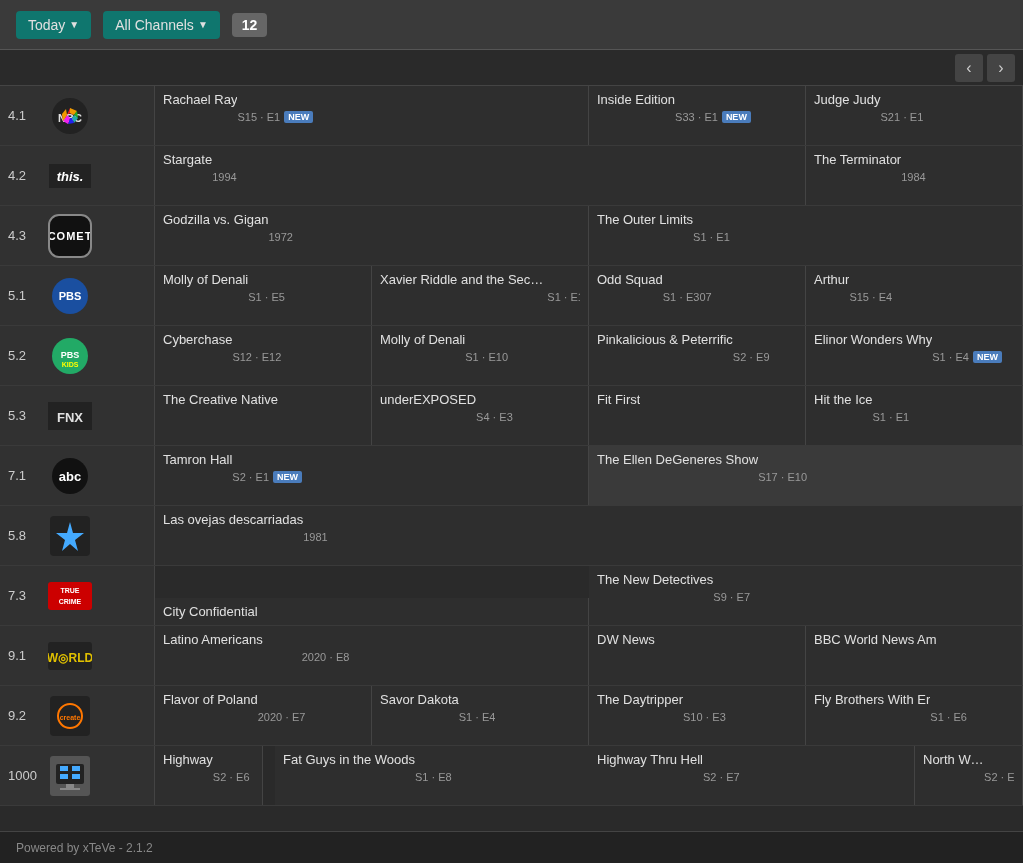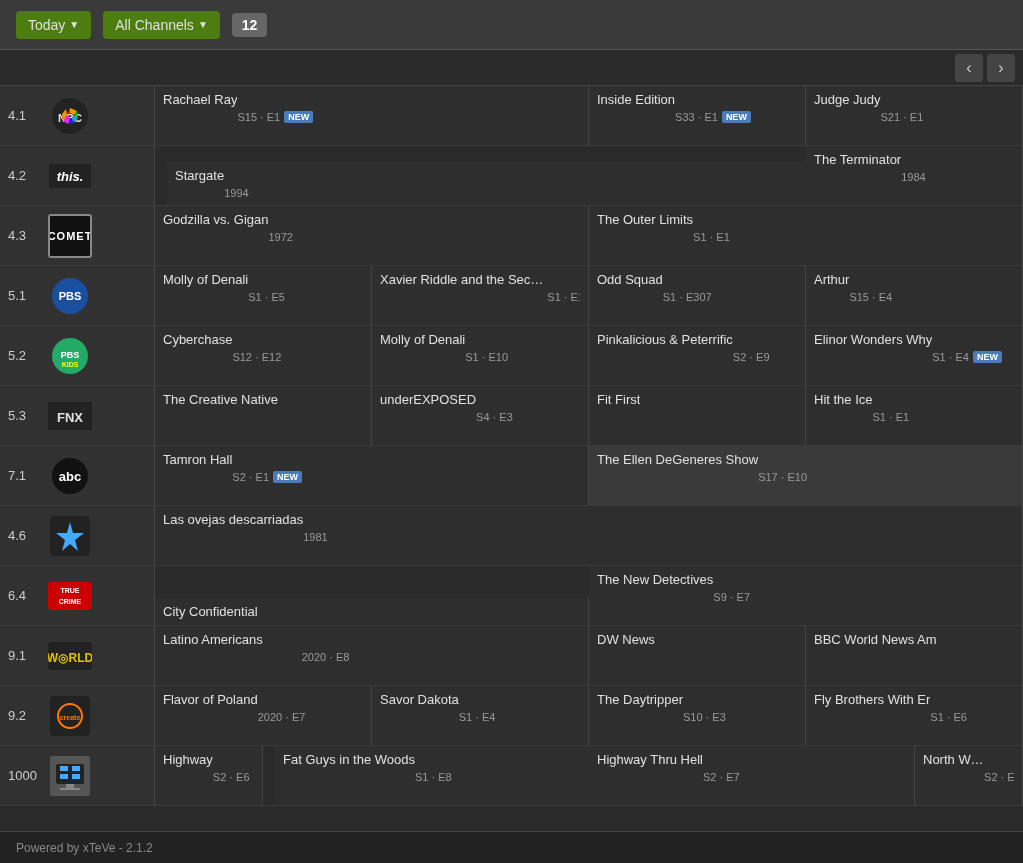--- a/index.html
+++ b/index.html
@@ -18,21 +18,21 @@
     #topbar {
       background: #3a3a3a;
       height: 50px;
       display: flex;
       align-items: center;
       padding: 0 16px;
       gap: 12px;
       border-bottom: 1px solid #555;
     }
     .top-btn {
-      background: #4d7c0f;
+      background: #0f766e;
       color: #e0e0e0;
       border: none;
       border-radius: 4px;
       padding: 6px 12px;
       cursor: pointer;
       font-size: 14px;
       display: flex;
       align-items: center;
       gap: 4px;
     }
@@ -264,34 +264,34 @@
         <div class="channel-info">
           <div class="channel-number">4.2</div>
           <div class="channel-logo">
             <svg width="42" height="24" viewBox="0 0 42 24">
               <rect width="42" height="24" fill="#222"></rect>
               <text x="21" y="17" text-anchor="middle" font-size="13" fill="#fff" font-family="Arial" font-weight="bold" font-style="italic">this.</text>
             </svg>
           </div>
         </div>
         <div class="programs-area">
-          <div class="program-block" style="position: absolute; left: 12px; width: 651px; margin-top: 16px;">
+          <div class="program-block" style="position: absolute; left: 0px; width: 651px;">
             <div class="program-title">Stargate</div>
             <div class="program-sub">1994</div>
           </div>
           <div class="program-block" style="position: absolute; left: 651px; width: 217px;">
             <div class="program-title">The Terminator</div>
             <div class="program-sub">1984</div>
           </div>
         </div>
       </div>
       <div class="channel-row">
         <div class="channel-info">
           <div class="channel-number">4.3</div>
-          <div class="channel-logo" style="border: 2px solid rgb(136, 136, 136); border-radius: 3px; background: rgb(17, 17, 17);">
+          <div class="channel-logo" style="border: 2px solid rgb(136, 136, 136); border-radius: 11px; background: rgb(17, 17, 17);">
             <span style="color:#fff;font-size:11px;font-weight:bold;letter-spacing:1px;">COMET</span>
           </div>
         </div>
         <div class="programs-area">
           <div class="program-block" style="position: absolute; left: 0px; width: 434px;">
             <div class="program-title">Godzilla vs. Gigan</div>
             <div class="program-sub">1972</div>
           </div>
           <div class="program-block" style="position: absolute; left: 434px; width: 434px;">
             <div class="program-title">The Outer Limits</div>
@@ -403,38 +403,38 @@
             <div class="program-sub">S2 · E1<span class="badge-new">NEW</span></div>
           </div>
           <div class="program-block highlighted" style="position: absolute; left: 434px; width: 434px;">
             <div class="program-title">The Ellen DeGeneres Show</div>
             <div class="program-sub">S17 · E10</div>
           </div>
         </div>
       </div>
       <div class="channel-row">
         <div class="channel-info">
-          <div class="channel-number">4.6</div>
+          <div class="channel-number">5.8</div>
           <div class="channel-logo">
             <svg width="40" height="40" viewBox="0 0 40 40">
         <rect width="40" height="40" fill="#222" rx="4"></rect>
         <polygon points="20,6 23,17 34,17 25,24 28,35 20,28 12,35 15,24 6,17 17,17" fill="#4af"></polygon>
       </svg>
           </div>
         </div>
         <div class="programs-area">
           <div class="program-block" style="position: absolute; left: 0px; width: 868px;">
             <div class="program-title">Las ovejas descarriadas</div>
             <div class="program-sub">1981</div>
           </div>
         </div>
       </div>
       <div class="channel-row">
         <div class="channel-info">
-          <div class="channel-number">6.4</div>
+          <div class="channel-number">7.3</div>
           <div class="channel-logo">
             <svg width="44" height="28" viewBox="0 0 44 28">
         <rect width="44" height="28" fill="#cc0000" rx="3"></rect>
         <text x="22" y="11" text-anchor="middle" font-size="7" fill="#fff" font-family="Arial" font-weight="bold">TRUE</text>
         <text x="22" y="22" text-anchor="middle" font-size="7" fill="#fff" font-family="Arial" font-weight="bold">CRIME</text>
       </svg>
           </div>
         </div>
         <div class="programs-area">
           <div class="program-block" style="position: absolute; left: 0px; width: 434px; margin-top: 32px;">

